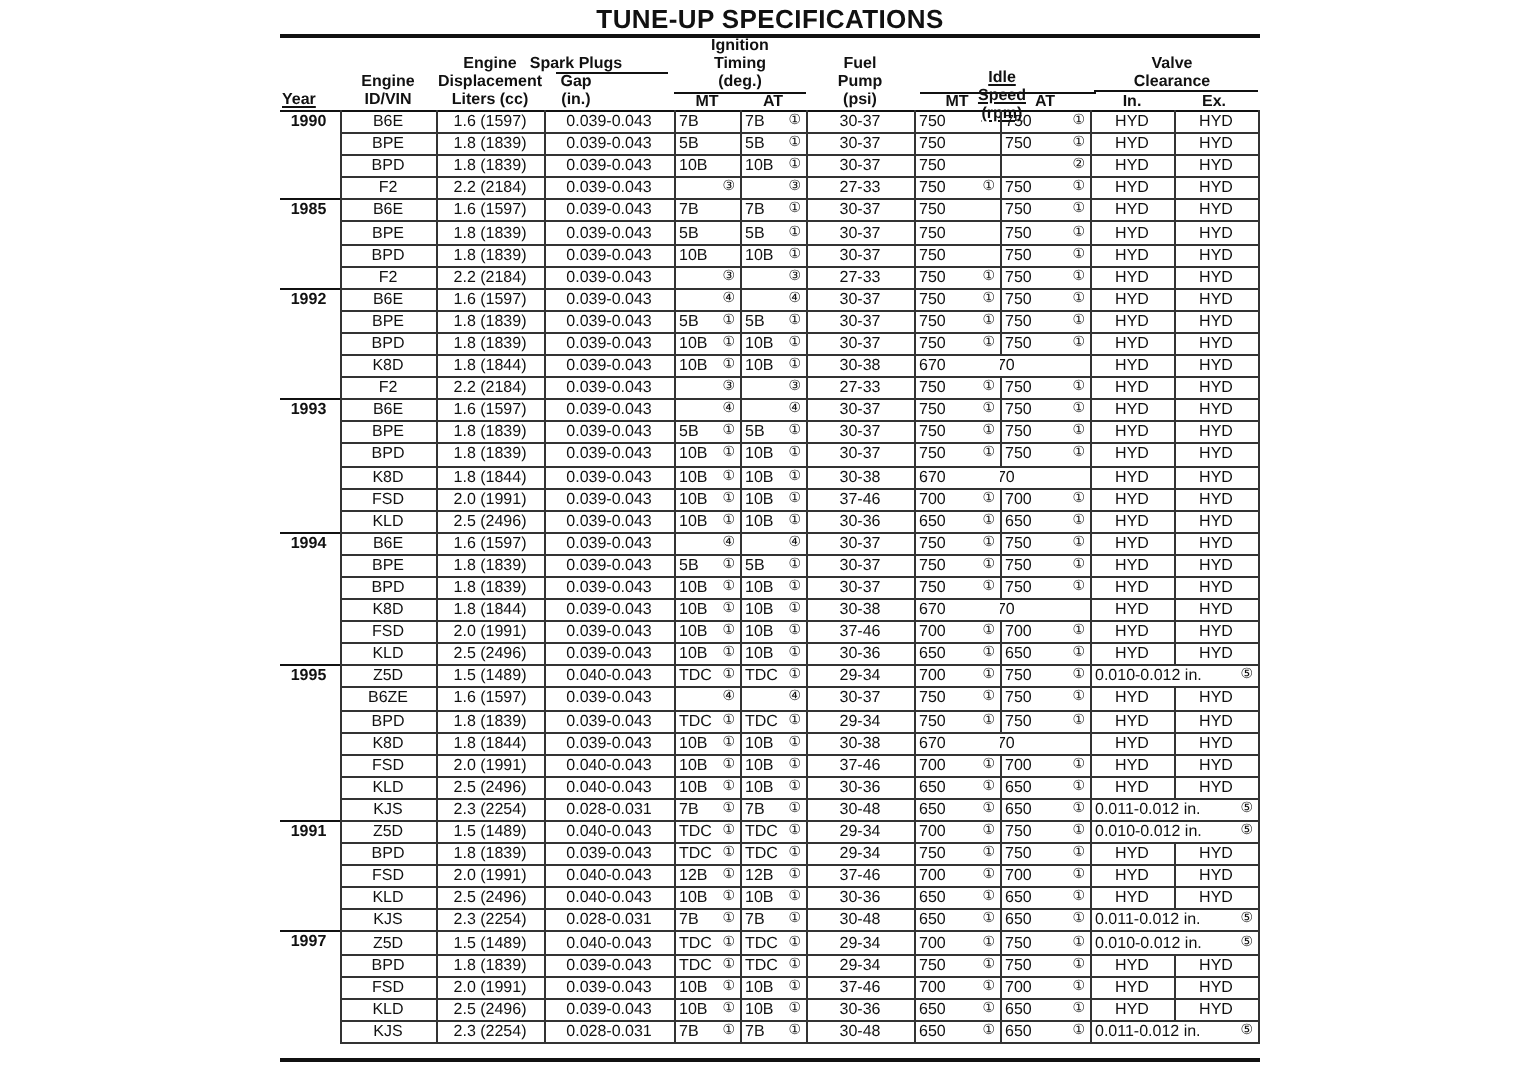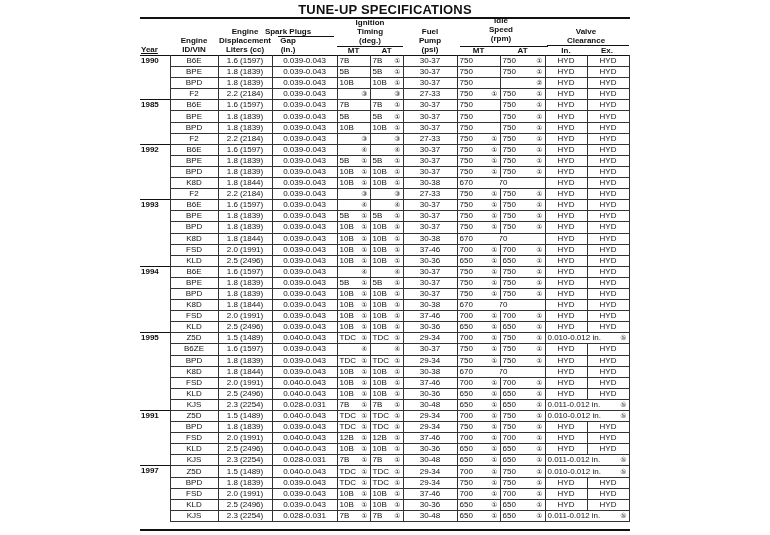--- a/index.html
+++ b/index.html
@@ -4,21 +4,21 @@
 <style>
   html, body { margin:0; padding:0; background:#fff; }
   body { width:770px; height:535px; position:relative; overflow:hidden; font-family:"Liberation Sans", sans-serif; color:#111; }
   .title { position:absolute; left:0; width:770px; top:2px; text-align:center; font-weight:bold; font-size:13px; letter-spacing:0.2px; }
   .rule-top { position:absolute; left:140px; width:490px; top:17px; height:2px; background:#111; }
   .rule-bottom { position:absolute; left:140px; width:490px; top:529px; height:2px; background:#111; }
   .hdr { position:absolute; font-size:8px; font-weight:bold; text-align:center; line-height:9px; }
   .hline { position:absolute; height:1px; background:#111; }
   table.spec { position:absolute; left:140px; top:55px; width:489px; border-collapse:collapse; font-size:8px; table-layout:fixed; }
   table.spec td { height:10.1px; padding:0 2px; border:1px solid #333; white-space:nowrap; overflow:hidden; line-height:10px; }
-  table.spec td.year { border:none; border-right:1px solid #333; font-weight:bold; text-align:left; padding-left:1px; vertical-align:top; }
+  table.spec td.year { border:none; border-right:1px solid #333; font-weight:bold; text-align:center; padding-left:1px; vertical-align:top; }
   table.spec tr.grp td { border-top:1.5px solid #111; }
   table.spec tr.grp td.year { border-top:1.5px solid #111; }
   td.c { text-align:center; }
   td.l { text-align:left; }
   .note { float:right; font-size:7px; }
 </style>
 </head>
 <body>
 
 <div class="title">TUNE-UP SPECIFICATIONS</div>
@@ -52,21 +52,21 @@
 <div class="hline" style="left:337px; width:66px; top:46px;"></div>
 <div class="hdr" style="left:337px; width:33px; top:46px;">MT</div>
 <div class="hdr" style="left:370px; width:33px; top:46px;">AT</div>
 
 <div class="hdr" style="left:403px; width:54px; top:27px;">
   <div>Fuel</div>
   <div>Pump</div>
   <div>(psi)</div>
 </div>
 
-<div class="hdr" style="left:457px; width:88px; top:16px;">
+<div class="hdr" style="left:457px; width:88px; top:34px;text-decoration:underline;">
   <div>Idle</div>
   <div>Speed</div>
   <div>(rpm)</div>
 </div>
 <div class="hline" style="left:460px; width:88px; top:46px;"></div>
 <div class="hdr" style="left:457px; width:43px; top:46px;">MT</div>
 <div class="hdr" style="left:500px; width:45px; top:46px;">AT</div>
 
 <div class="hdr" style="left:545px; width:82px; top:27px;">
   <div>Valve</div>

